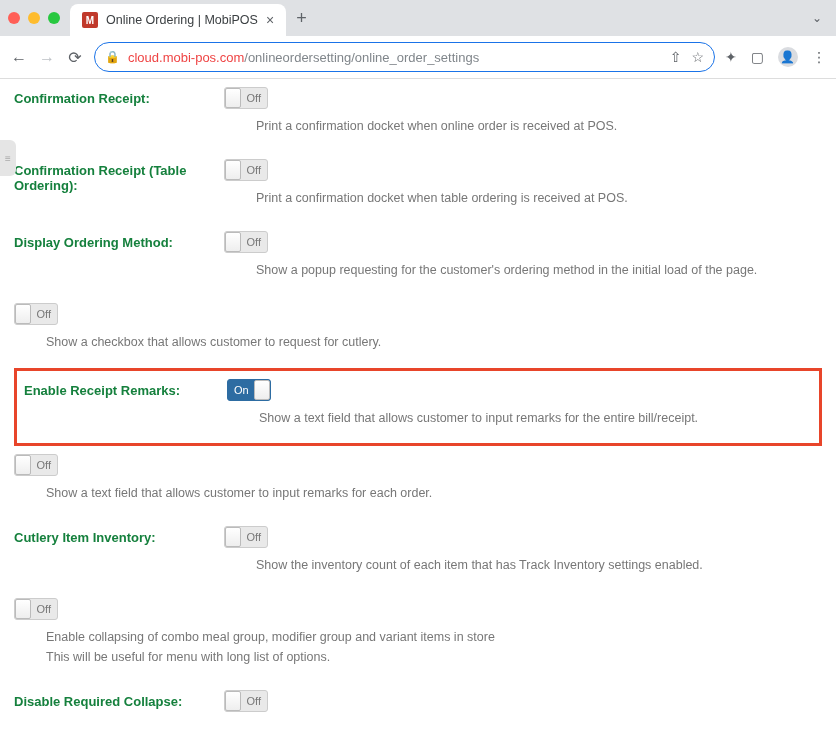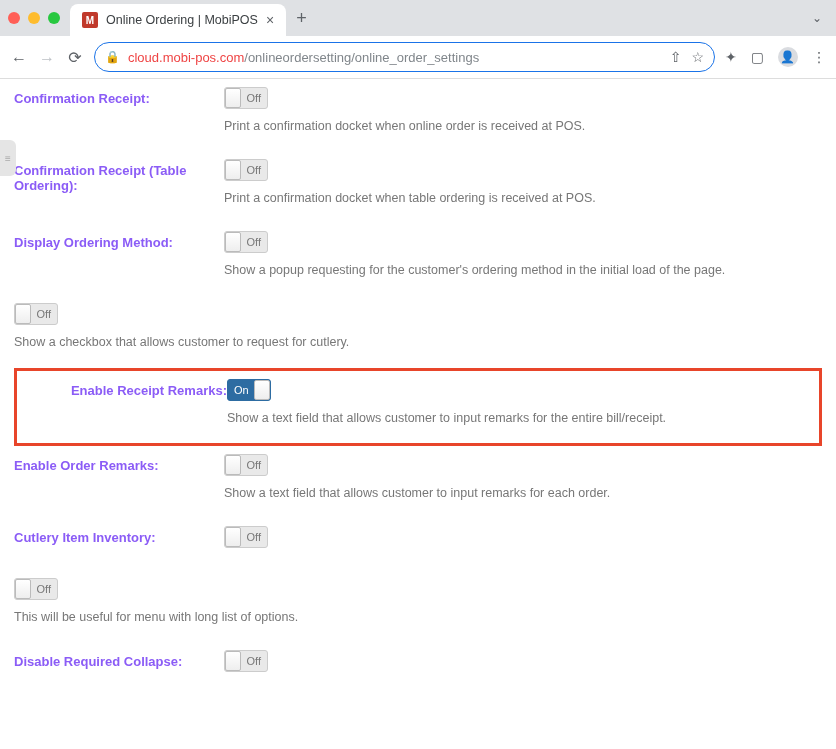--- a/index.html
+++ b/index.html
@@ -46,28 +46,28 @@
   .url-path { color:#80868b; }
   .omni-right { margin-left:auto; display:flex; gap:10px; color:#5f6368; font-size:14px;}
   .chrome-icons { display:flex; gap:14px; color:#5f6368; align-items:center; font-size:14px;}
   .avatar { width:20px;height:20px;border-radius:50%;background:#dadce0;display:flex;align-items:center;justify-content:center;font-size:12px;color:#5f6368;}
 
   
   .content { padding: 0 14px 20px 14px; }
   .row { display:flex; padding: 8px 0 16px 0; }
   .row-label {
     width: 210px; flex-shrink:0;
-    font-weight: bold; color:#8b5cf6; font-size:13px;
+    font-weight: bold; color:#15803d; font-size:13px;
     padding-top: 4px;
   }
   .row-body { flex:1; }
   .row.hl {
     border: 3px solid #e8452a;
   }
-  .row.hl .row-label { padding-left: 1px; text-align: right; }
+  .row.hl .row-label { padding-left: 7px; }
   .toggle {
     position:relative; width:44px; height:22px;
     background:#e9e9e9; border:1px solid #ccc; border-radius:3px;
     display:inline-block; margin-bottom:3px;
   }
   .toggle .knob {
     position:absolute; top:0; width:16px; height:100%;
     background:linear-gradient(#fff,#eee); border:1px solid #bbb; border-radius:2px;
     box-sizing:border-box;
   }
@@ -77,21 +77,21 @@
     position:absolute; right:6px; top:0; line-height:20px;
     font-size:11px; color:#777;
   }
   .toggle.on { background:#2d6ca2; border-color:#2d6ca2;}
   .toggle.on .knob { right:0; }
   .toggle.on::before {
     content: attr(data-lbl);
     position:absolute; left:6px; top:0; line-height:20px;
     font-size:11px; color:#fff;
   }
-  .help { color:#777; font-size:12.5px; line-height:1.45; margin-top:2px;}
+  .help { color:#777; font-size:12.5px; line-height:1.45; margin-top:2px;margin-left:32px;}
   .side-handle {
     position:absolute; left:0; top:140px; width:16px; height:36px;
     background:#e5e5e5; border-radius:0 6px 6px 0;
     display:flex; align-items:center; justify-content:center;
     color:#aaa; font-size:10px;
   }
 </style>
 </head>
 <body>
 
@@ -170,37 +170,38 @@
 
   <div class="row hl">
     <div class="row-label">Enable Receipt Remarks:</div>
     <div class="row-body">
       <div class="toggle on" data-lbl="On"><div class="knob"></div></div>
       <div class="help">Show a text field that allows customer to input remarks for the entire bill/receipt.</div>
     </div>
   </div>
 
   <div class="row">
-    <div class="row-label">Enable Order Remarks:</div>
     <div class="row-body">
       <div class="toggle off" data-lbl="Off"><div class="knob"></div></div>
       <div class="help">Show a text field that allows customer to input remarks for each order.</div>
     </div>
   </div>
 
   <div class="row">
     <div class="row-label">Cutlery Item Inventory:</div>
     <div class="row-body">
       <div class="toggle off" data-lbl="Off"><div class="knob"></div></div>
-    </div>
-  </div>
-
-  <div class="row">
-    <div class="row-body">
-      <div class="toggle off" data-lbl="Off"><div class="knob"></div></div>
+      <div class="help">Show the inventory count of each item that has Track Inventory settings enabled.</div>
+    </div>
+  </div>
+
+  <div class="row">
+    <div class="row-body">
+      <div class="toggle off" data-lbl="Off"><div class="knob"></div></div>
+      <div class="help">Enable collapsing of combo meal group, modifier group and variant items in store</div>
       <div class="help">This will be useful for menu with long list of options.</div>
     </div>
   </div>
 
   <div class="row">
     <div class="row-label">Disable Required Collapse:</div>
     <div class="row-body">
       <div class="toggle off" data-lbl="Off"><div class="knob"></div></div>
     </div>
   </div>

